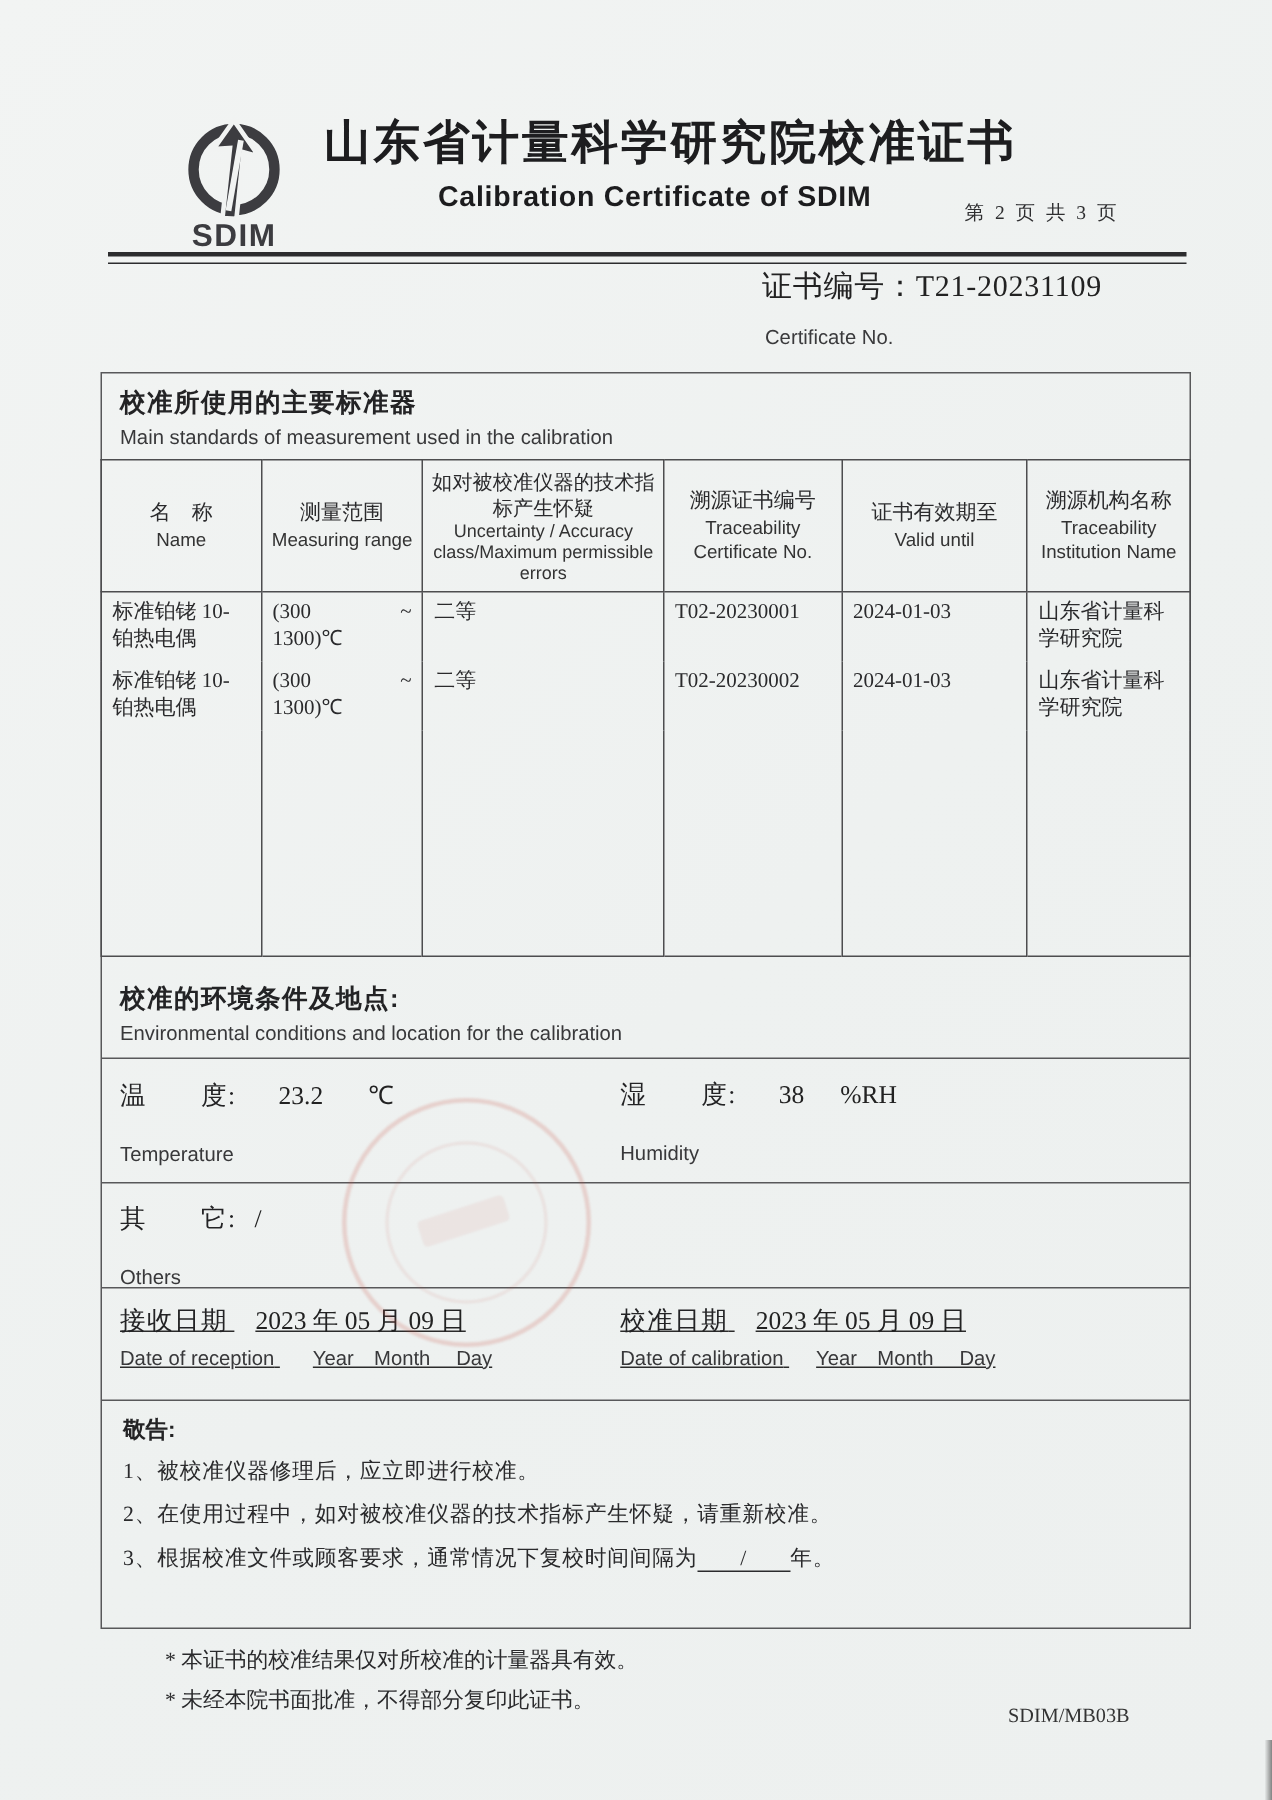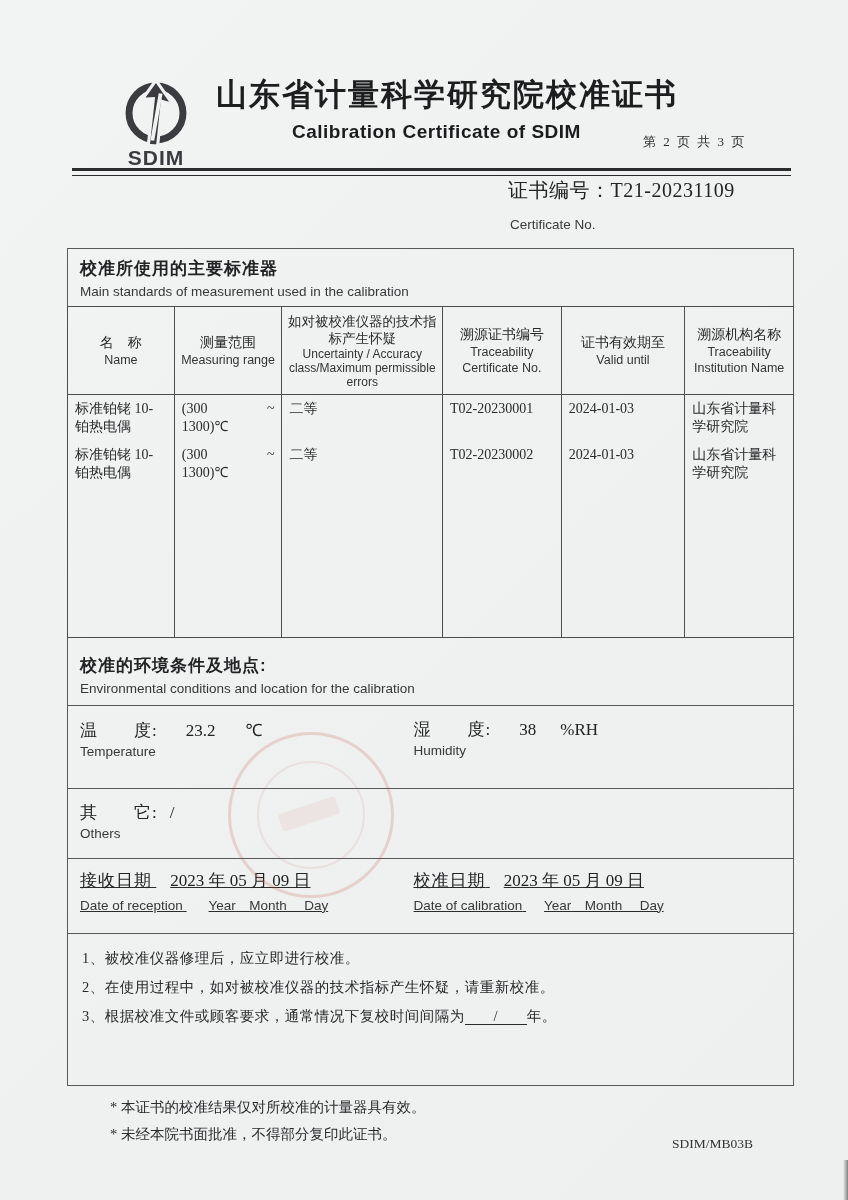--- a/index.html
+++ b/index.html
@@ -95,21 +95,21 @@
   .th-small .th-en{font-size:12px;line-height:14px;}
   tr.data-row{height:46px;}
   tr.filler-row{height:150px;}
   .range-line{display:flex;justify-content:space-between;}
 
   
   .env-head{border-bottom:1px solid #58585a;padding:16px 12px 26px 12px;height:68px;box-sizing:border-box;}
   .row-2col{display:flex;border-bottom:1px solid #58585a;box-sizing:border-box;}
   .cell{padding:12px 12px 6px 12px;box-sizing:border-box;}
   .cn-label{font-size:17px;color:#232325;letter-spacing:1px;}
-  .en-label{font-family:"Liberation Sans", sans-serif;font-size:13.5px;color:#38383a;margin-top:2px;}
+  .en-label{font-family:"Liberation Sans", sans-serif;font-size:13.5px;color:#38383a;margin-top:20px;}
   .value-serif{font-size:17px;color:#222;}
   .temp-row{height:83px;}
   .others-row{height:70px;}
   .dates-row{height:75px;border-bottom:1px solid #58585a;text-decoration:underline;}
   .w-left{width:46%;}
   .w-right{width:54%;}
   .loc-grid{display:grid;grid-template-columns:auto 1fr;column-gap:14px;row-gap:4px;align-items:baseline;}
   .date-line{font-size:17px;color:#222;white-space:nowrap;}
   .date-sub{font-family:"Liberation Sans", sans-serif;font-size:13.5px;color:#38383a;margin-top:5px;white-space:nowrap;}
 
@@ -301,20 +301,21 @@
           <span style="margin-left:14px;">2023 年 05 月 09 日</span>
         </div>
         <div class="date-sub">
           <span>Date of calibration</span>
           <span style="margin-left:18px;">Year　Month　 Day</span>
         </div>
       </div>
     </div>
 
     <div class="notice">
+      <div class="notice-title">敬告:</div>
       <div class="notice-item">1、被校准仪器修理后，应立即进行校准。</div>
       <div class="notice-item">2、在使用过程中，如对被校准仪器的技术指标产生怀疑，请重新校准。</div>
       <div class="notice-item">
         <span>3、根据校准文件或顾客要求，通常情况下复校时间间隔为</span><span class="blank">/</span><span>年。</span>
       </div>
     </div>
 
   </div>
 
   <div class="footnotes">

